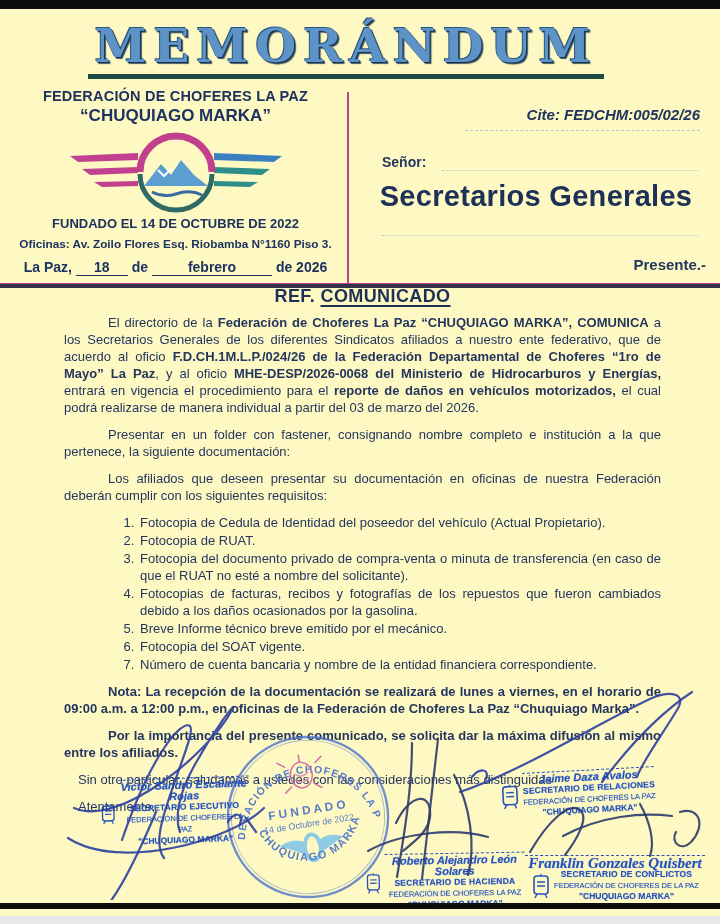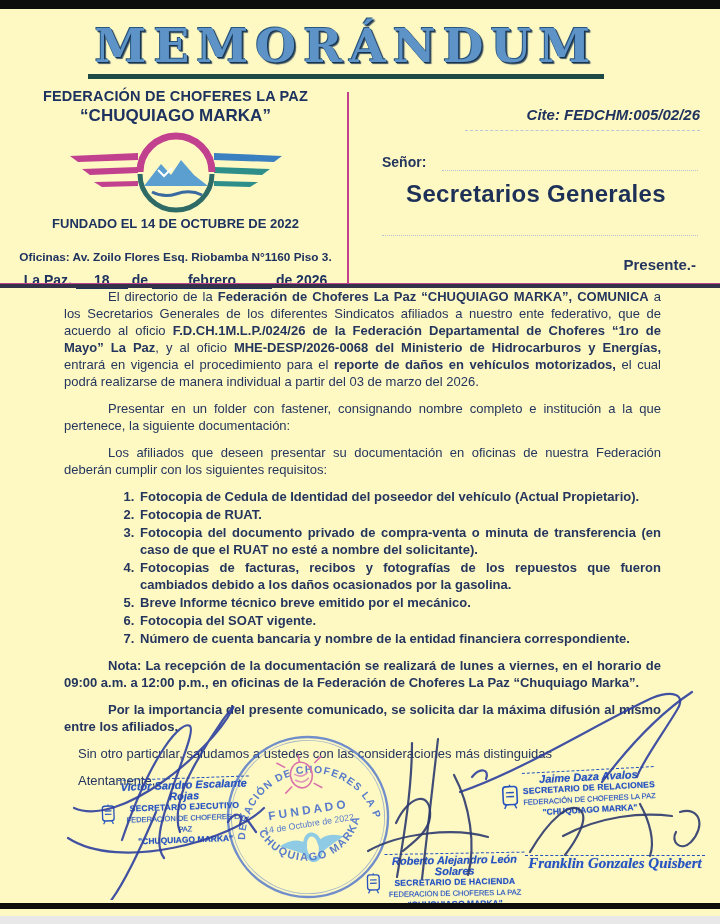--- a/index.html
+++ b/index.html
@@ -19,46 +19,46 @@
   
   .header{position:absolute;left:0;top:88px;width:720px;height:195px;}
   .header-divider{position:absolute;left:347px;top:4px;width:2px;height:191px;background:#c2418e;}
   .header-rule{position:absolute;left:0;top:195px;width:720px;height:4px;
                background:#33324a;border-top:1px solid #c2418e;}
   .hleft{position:absolute;left:8px;top:0;width:335px;text-align:center;}
   .org1{font-weight:bold;font-size:14.5px;color:#1e3260;letter-spacing:.2px;}
   .org2{font-weight:bold;font-size:17px;color:#1e3260;margin-top:2px;}
   .logo{margin:4px auto 2px auto;display:block;}
   .founded{font-weight:bold;font-size:13px;color:#1e3260;margin-top:2px;}
-  .offices{font-weight:bold;font-size:11.8px;color:#1e3260;margin-top:19px;}
+  .offices{font-weight:bold;font-size:11.8px;color:#1e3260;margin-top:6px;}
   .dateline{font-weight:bold;font-size:14px;color:#1e3260;margin-top:8px;}
   .dateline .fill{display:inline-block;border-bottom:1.5px solid #1e3260;text-align:center;}
   .f-day{min-width:52px;} .f-month{min-width:120px;} 
   .hright{position:absolute;left:360px;top:0;width:352px;}
   .cite{position:absolute;right:12px;top:18px;font-size:15px;font-weight:bold;
         font-style:italic;color:#20335f;border-bottom:1.5px dashed #b9c6d8;padding-bottom:7px;
         min-width:235px;text-align:right;}
   .senor{position:absolute;left:22px;top:66px;font-size:14px;font-weight:600;color:#24355e;}
   .dotline{position:absolute;border-bottom:1.8px dotted #b4c2d4;height:0;}
   .dl1{left:82px;right:14px;top:82px;}
   .dl2{left:22px;right:14px;top:147px;}
   .addressee{position:absolute;left:0;top:92px;width:100%;text-align:center;
-             font-size:24px;font-weight:bold;color:#1d3058;letter-spacing:.3px;}
-  .presente{position:absolute;right:16px;top:168px;font-size:15px;font-weight:600;color:#24355e;}
+             font-size:29px;font-weight:bold;color:#1d3058;letter-spacing:.3px;}
+  .presente{position:absolute;right:6px;top:168px;font-size:15px;font-weight:600;color:#24355e;}
 
   
   .bodytext{position:absolute;left:64px;top:288px;width:597px;font-size:13px;line-height:17px;
             text-align:justify;color:#24355e;}
   .ref{text-align:center;font-weight:bold;font-size:18px;color:#1d3058;letter-spacing:.4px;margin-bottom:9px;}
   .ref .u{text-decoration:underline;text-underline-offset:3px;text-decoration-thickness:2px;}
   .bodytext p{margin:0 0 10px 0;text-indent:44px;}
   .bodytext p.short-indent{text-indent:14px;}
   .b{font-weight:bold;}
   ol.reqs{margin:0 0 10px 48px;padding-left:26px;}
-  ol.reqs li{margin:0 0 1px 0;padding-left:2px;text-align:justify;font-weight:bold;}
+  ol.reqs li{margin:0 0 1px 0;padding-left:2px;text-align:justify;}
   .closing{margin-bottom:6px;}
   .atent{margin-bottom:0;}
 
   
   .sig-heading{position:absolute;left:200px;top:727px;width:320px;text-align:center;
                font-weight:bold;font-size:12.5px;color:#203468;line-height:15px;}
   .stamp{position:absolute;color:#2653c0;text-align:center;line-height:11px;
          text-shadow:0 0 1px rgba(40,85,205,.5);}
   .stamp .nm{font-size:11px;font-weight:bold;font-style:italic;border-top:1.5px dashed #2653c0;padding-top:1px;}
   .stamp .rl{font-size:8.5px;font-weight:bold;letter-spacing:.2px;}
@@ -120,20 +120,23 @@
       <div class="dotline dl1"></div>
       <div class="addressee">Secretarios Generales</div>
       <div class="dotline dl2"></div>
       <div class="presente">Presente.-</div>
     </div>
 
     <div class="header-rule"></div>
   </div>
 
   <div class="bodytext">
+    <div class="ref">
+      <span>REF. </span><span class="u">COMUNICADO</span>
+    </div>
     <p><span>El directorio de la </span><span class="b">Federación de Choferes La Paz “CHUQUIAGO MARKA”, COMUNICA</span><span> a los Secretarios Generales de los diferentes Sindicatos afiliados a nuestro ente federativo, que de acuerdo al oficio </span><span class="b">F.D.CH.1M.L.P./024/26 de la Federación Departamental de Choferes “1ro de Mayo” La Paz</span><span>, y al oficio </span><span class="b">MHE-DESP/2026-0068 del Ministerio de Hidrocarburos y Energías,</span><span> entrará en vigencia el procedimiento para el </span><span class="b">reporte de daños en vehículos motorizados,</span><span> el cual podrá realizarse de manera individual a partir del 03 de marzo del 2026.</span></p>
     <p>Presentar en un folder con fastener, consignando nombre completo e institución a la que pertenece, la siguiente documentación:</p>
     <p>Los afiliados que deseen presentar su documentación en oficinas de nuestra Federación deberán cumplir con los siguientes requisitos:</p>
     <ol class="reqs">
       <li>Fotocopia de Cedula de Identidad del poseedor del vehículo (Actual Propietario).</li>
       <li>Fotocopia de RUAT.</li>
       <li>Fotocopia del documento privado de compra-venta o minuta de transferencia (en caso de que el RUAT no esté a nombre del solicitante).</li>
       <li>Fotocopias de facturas, recibos y fotografías de los repuestos que fueron cambiados debido a los daños ocasionados por la gasolina.</li>
       <li>Breve Informe técnico breve emitido por el mecánico.</li>
       <li>Fotocopia del SOAT vigente.</li>
@@ -213,20 +216,31 @@
         <div class="nm">Roberto Alejandro León Solares</div>
         <div class="rl">SECRETARIO DE HACIENDA</div>
         <div class="og">FEDERACIÓN DE CHOFERES LA PAZ</div>
         <div class="og2">"CHUQUIAGO MARKA"</div>
       </div>
     </div>
   </div>
 
   <div class="stamp stamp-big" style="left:525px;top:855px;width:180px;">
     <div class="nm">Franklin Gonzales Quisbert</div>
+    <div class="stamp-flex" style="justify-content:center;">
+      <svg width="20" height="26" viewBox="0 0 20 26">
+        <rect x="3" y="3" width="14" height="18" rx="3" fill="none" stroke="#2653c0" stroke-width="1.6"></rect>
+        <path d="M6,9 h8 M6,13 h8 M10,3 v-2 M6,21 l-2,4 M14,21 l2,4" stroke="#2653c0" stroke-width="1.4" fill="none"></path>
+      </svg>
+      <div>
+        <div class="rl">SECRETARIO DE CONFLICTOS</div>
+        <div class="og">FEDERACIÓN DE CHOFERES DE LA PAZ</div>
+        <div class="og2">"CHUQUIAGO MARKA"</div>
+      </div>
+    </div>
   </div>
 
   <svg class="ink" style="left:60px;top:690px;" width="240" height="210" viewBox="0 0 240 210">
     <path d="M14,118 C 60,138 150,62 172,20 C 180,6 152,42 132,80 C 120,102 114,128 120,142"></path>
     <path d="M62,150 C 92,62 122,30 130,36 C 136,42 112,92 102,132 C 98,148 98,160 104,168"></path>
     <path d="M8,148 C 60,182 172,150 204,118"></path>
     <path d="M96,122 C 80,160 62,196 50,212"></path>
     <path d="M168,132 c 6,-10 16,-10 12,2 M186,128 l 10,14"></path>
   </svg>
 

